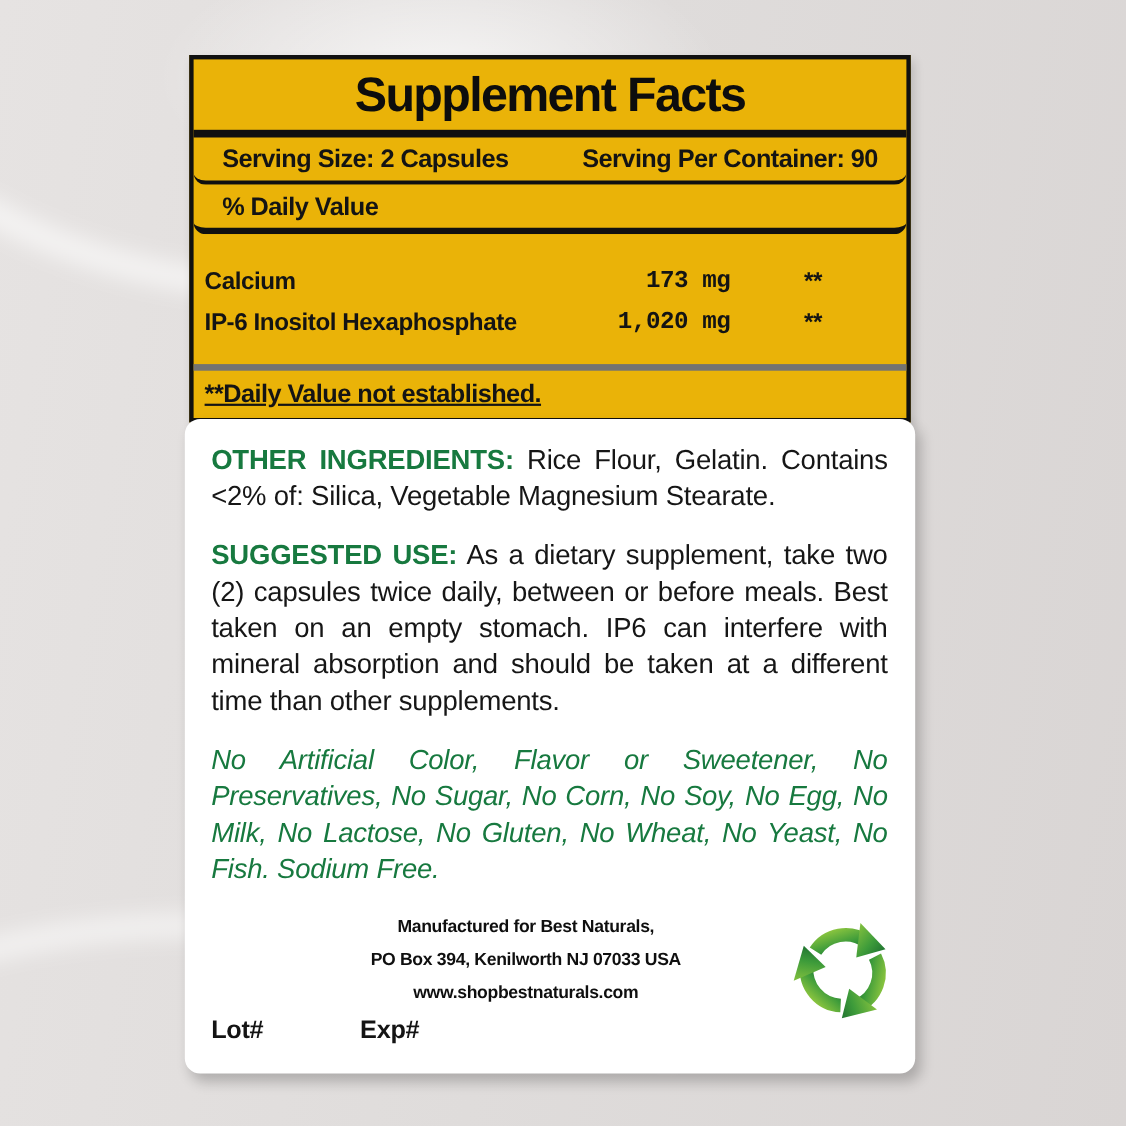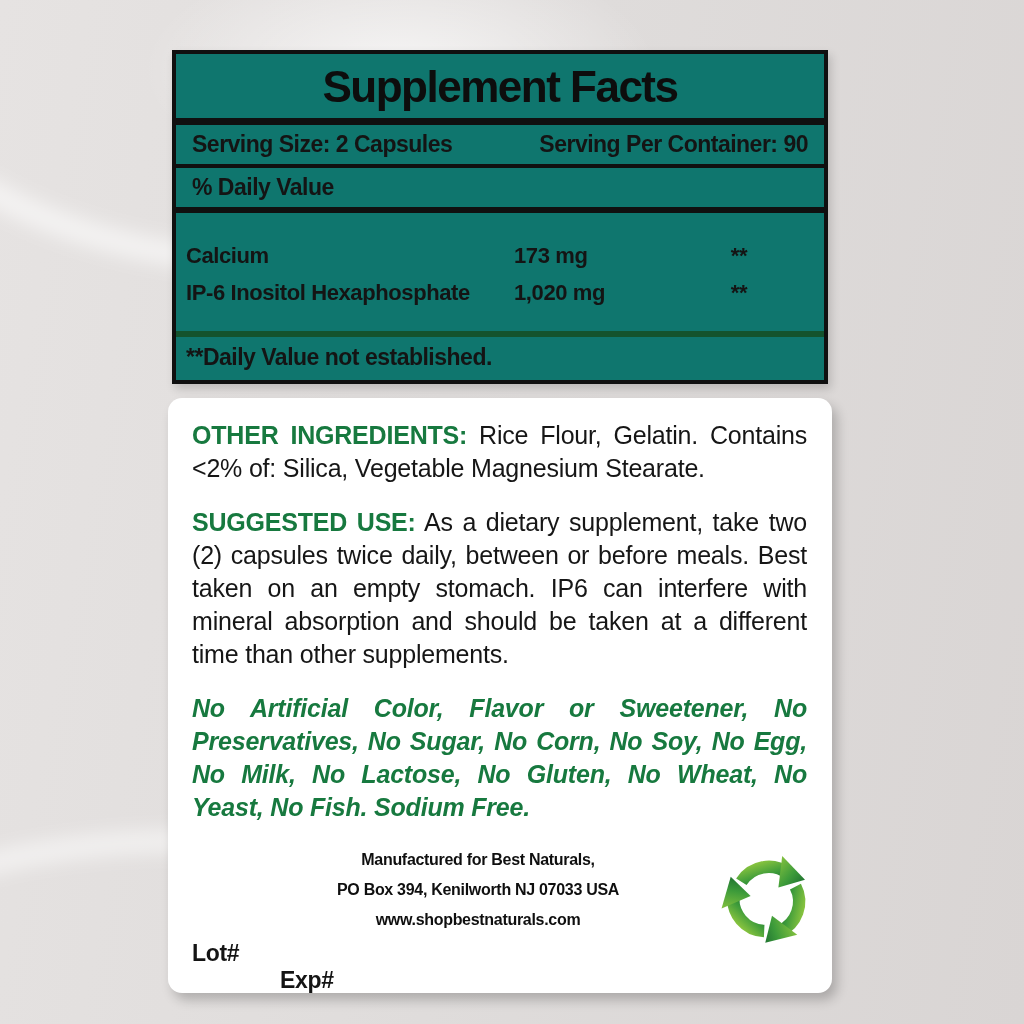--- a/index.html
+++ b/index.html
@@ -12,54 +12,55 @@
   .arc{position:absolute;border-radius:50%;border:26px solid transparent;pointer-events:none;}
   .arc-1{width:980px;height:640px;left:-180px;top:-420px;border-bottom-color:rgba(255,255,255,.55);filter:blur(9px);transform:rotate(-7deg);}
   .arc-2{width:760px;height:520px;left:60px;top:-330px;border-bottom-color:rgba(255,255,255,.35);filter:blur(7px);transform:rotate(-12deg);}
   .arc-3{width:900px;height:420px;left:-240px;top:830px;border-top-color:rgba(255,255,255,.45);filter:blur(8px);transform:rotate(4deg);}
   .glow{position:absolute;left:120px;top:-60px;width:560px;height:260px;pointer-events:none;
     background:radial-gradient(ellipse at center,rgba(255,255,255,.7) 0%,rgba(255,255,255,0) 65%);}
 
   
   .facts-box{
     position:absolute;left:172px;top:50px;width:656px;box-sizing:border-box;
-    background:#0f766e;border:4px solid #101010;box-shadow:3px 5px 9px rgba(0,0,0,.16);
+    background:#eab308;border:4px solid #101010;box-shadow:3px 5px 9px rgba(0,0,0,.16);
   }
   .facts-title{
     text-align:center;font-size:44px;font-weight:bold;letter-spacing:-1.5px;
     padding:8px 0 6px;border-bottom:7px solid #101010;color:#0d0d0d;
   }
   .facts-row{
     display:flex;justify-content:space-between;align-items:center;
-    font-size:23px;font-weight:bold;letter-spacing:-0.5px;padding:6px 16px;
+    font-size:23px;font-weight:bold;letter-spacing:-0.5px;padding:6px 26px;border-radius:11px;
   }
   .facts-row.serving{border-bottom:4px solid #101010;}
   .facts-row.headers{border-bottom:6px solid #101010;}
   .facts-nutrients{padding:24px 10px 20px;}
   .n-row{display:flex;align-items:center;font-size:22px;font-weight:600;letter-spacing:-0.4px;line-height:37px;white-space:nowrap;}
   .n-name{flex:1;text-align:left;}
-  .n-amt{width:150px;text-align:left;}
+  .n-amt{width:150px;text-align:right;font-family:Liberation Mono, monospace;}
   .n-dv{width:150px;text-align:center;}
   .facts-footnote{
-    border-top:6px solid #14532d;font-size:23px;font-weight:bold;letter-spacing:-0.5px;
+    border-top:6px solid #737373;font-size:23px;font-weight:bold;letter-spacing:-0.5px;
     padding:7px 10px 9px;
+    text-decoration:underline;
   }
 
   
   .panel{
-    position:absolute;left:168px;top:398px;width:664px;height:595px;box-sizing:border-box;
+    position:absolute;left:168px;top:381px;width:664px;height:595px;box-sizing:border-box;
     background:#ffffff;border-radius:14px;box-shadow:5px 7px 12px rgba(0,0,0,.22);
   }
   .panel-inner{padding:21px 25px 0 24px;}
   .block{font-size:25px;line-height:33px;text-align:justify;margin:0 0 21px;color:#161616;letter-spacing:-0.2px;}
   .green-head{color:#17793f;font-weight:bold;}
-  .claims{color:#17793f;font-weight:bold;font-style:italic;}
+  .claims{color:#17793f;font-weight:normal;font-style:italic;}
   .footer{width:572px;text-align:center;font-weight:bold;font-size:16px;line-height:30px;color:#0f0f0f;letter-spacing:-0.3px;}
   .footer .wide{white-space:nowrap;}
-  .lot-row{display:flex;font-weight:bold;font-size:23px;margin-top:5px;letter-spacing:-0.3px;flex-direction:column;}
+  .lot-row{display:flex;font-weight:bold;font-size:23px;margin-top:5px;letter-spacing:-0.3px;}
   .lot-row .exp{margin-left:88px;}
   .recycle{position:absolute;right:8px;top:437px;width:114px;height:122px;}
 </style>
 </head>
 <body>
 
 <div class="arc arc-1"></div>
 <div class="arc arc-2"></div>
 <div class="arc arc-3"></div>
 <div class="glow"></div>

